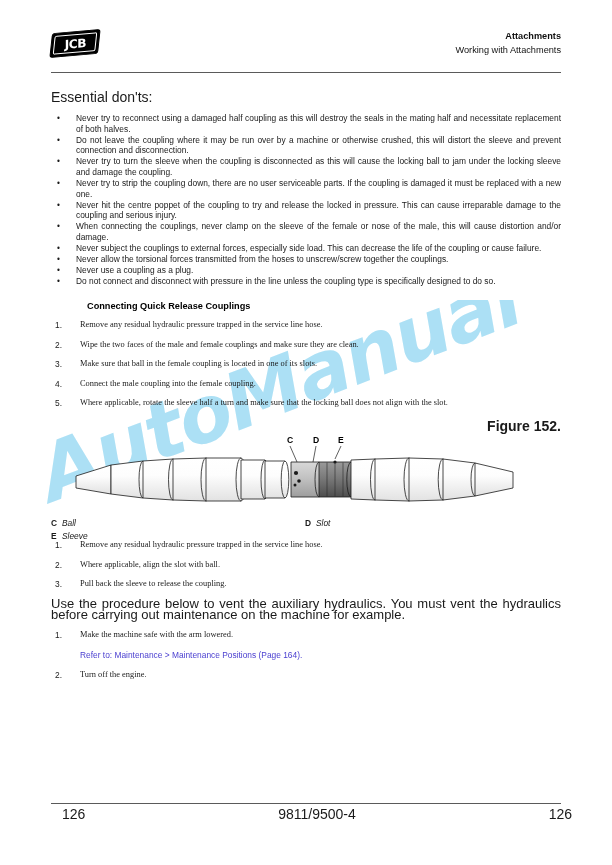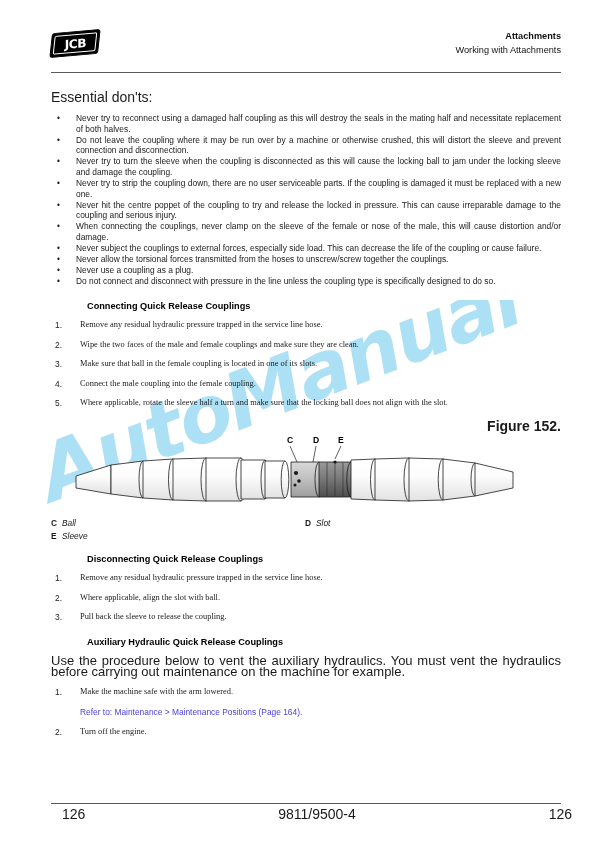--- a/index.html
+++ b/index.html
@@ -456,36 +456,34 @@
         <span class="legend-key">C</span><span class="legend-val">Ball</span>
       </div>
       <div class="legend-item" style="left:254px; top:0;">
         <span class="legend-key">D</span><span class="legend-val">Slot</span>
       </div>
       <div class="legend-item" style="left:0; top:13px;">
         <span class="legend-key">E</span><span class="legend-val">Sleeve</span>
       </div>
     </div>
 
-    <div class="sec-heading">Disconnecting Quick Release Couplings</div>
 
     <div class="num-row">
       <span class="num-mark">1.</span>
       <span class="num-text nojust">Remove any residual hydraulic pressure trapped in the service line hose.</span>
     </div>
     <div class="num-row">
       <span class="num-mark">2.</span>
       <span class="num-text nojust">Where applicable, align the slot with ball.</span>
     </div>
     <div class="num-row">
       <span class="num-mark">3.</span>
       <span class="num-text nojust">Pull back the sleeve to release the coupling.</span>
     </div>
 
-    <div class="sec-heading">Auxiliary Hydraulic Quick Release Couplings</div>
 
     <div class="body-para">Use the procedure below to vent the auxiliary hydraulics. You must vent the hydraulics before carrying out maintenance on the machine for example.</div>
 
     <div class="num-row">
       <span class="num-mark">1.</span>
       <span class="num-text nojust">Make the machine safe with the arm lowered.</span>
     </div>
 
     <div class="link-line">Refer to: Maintenance &gt; Maintenance Positions (Page 164).</div>
 

